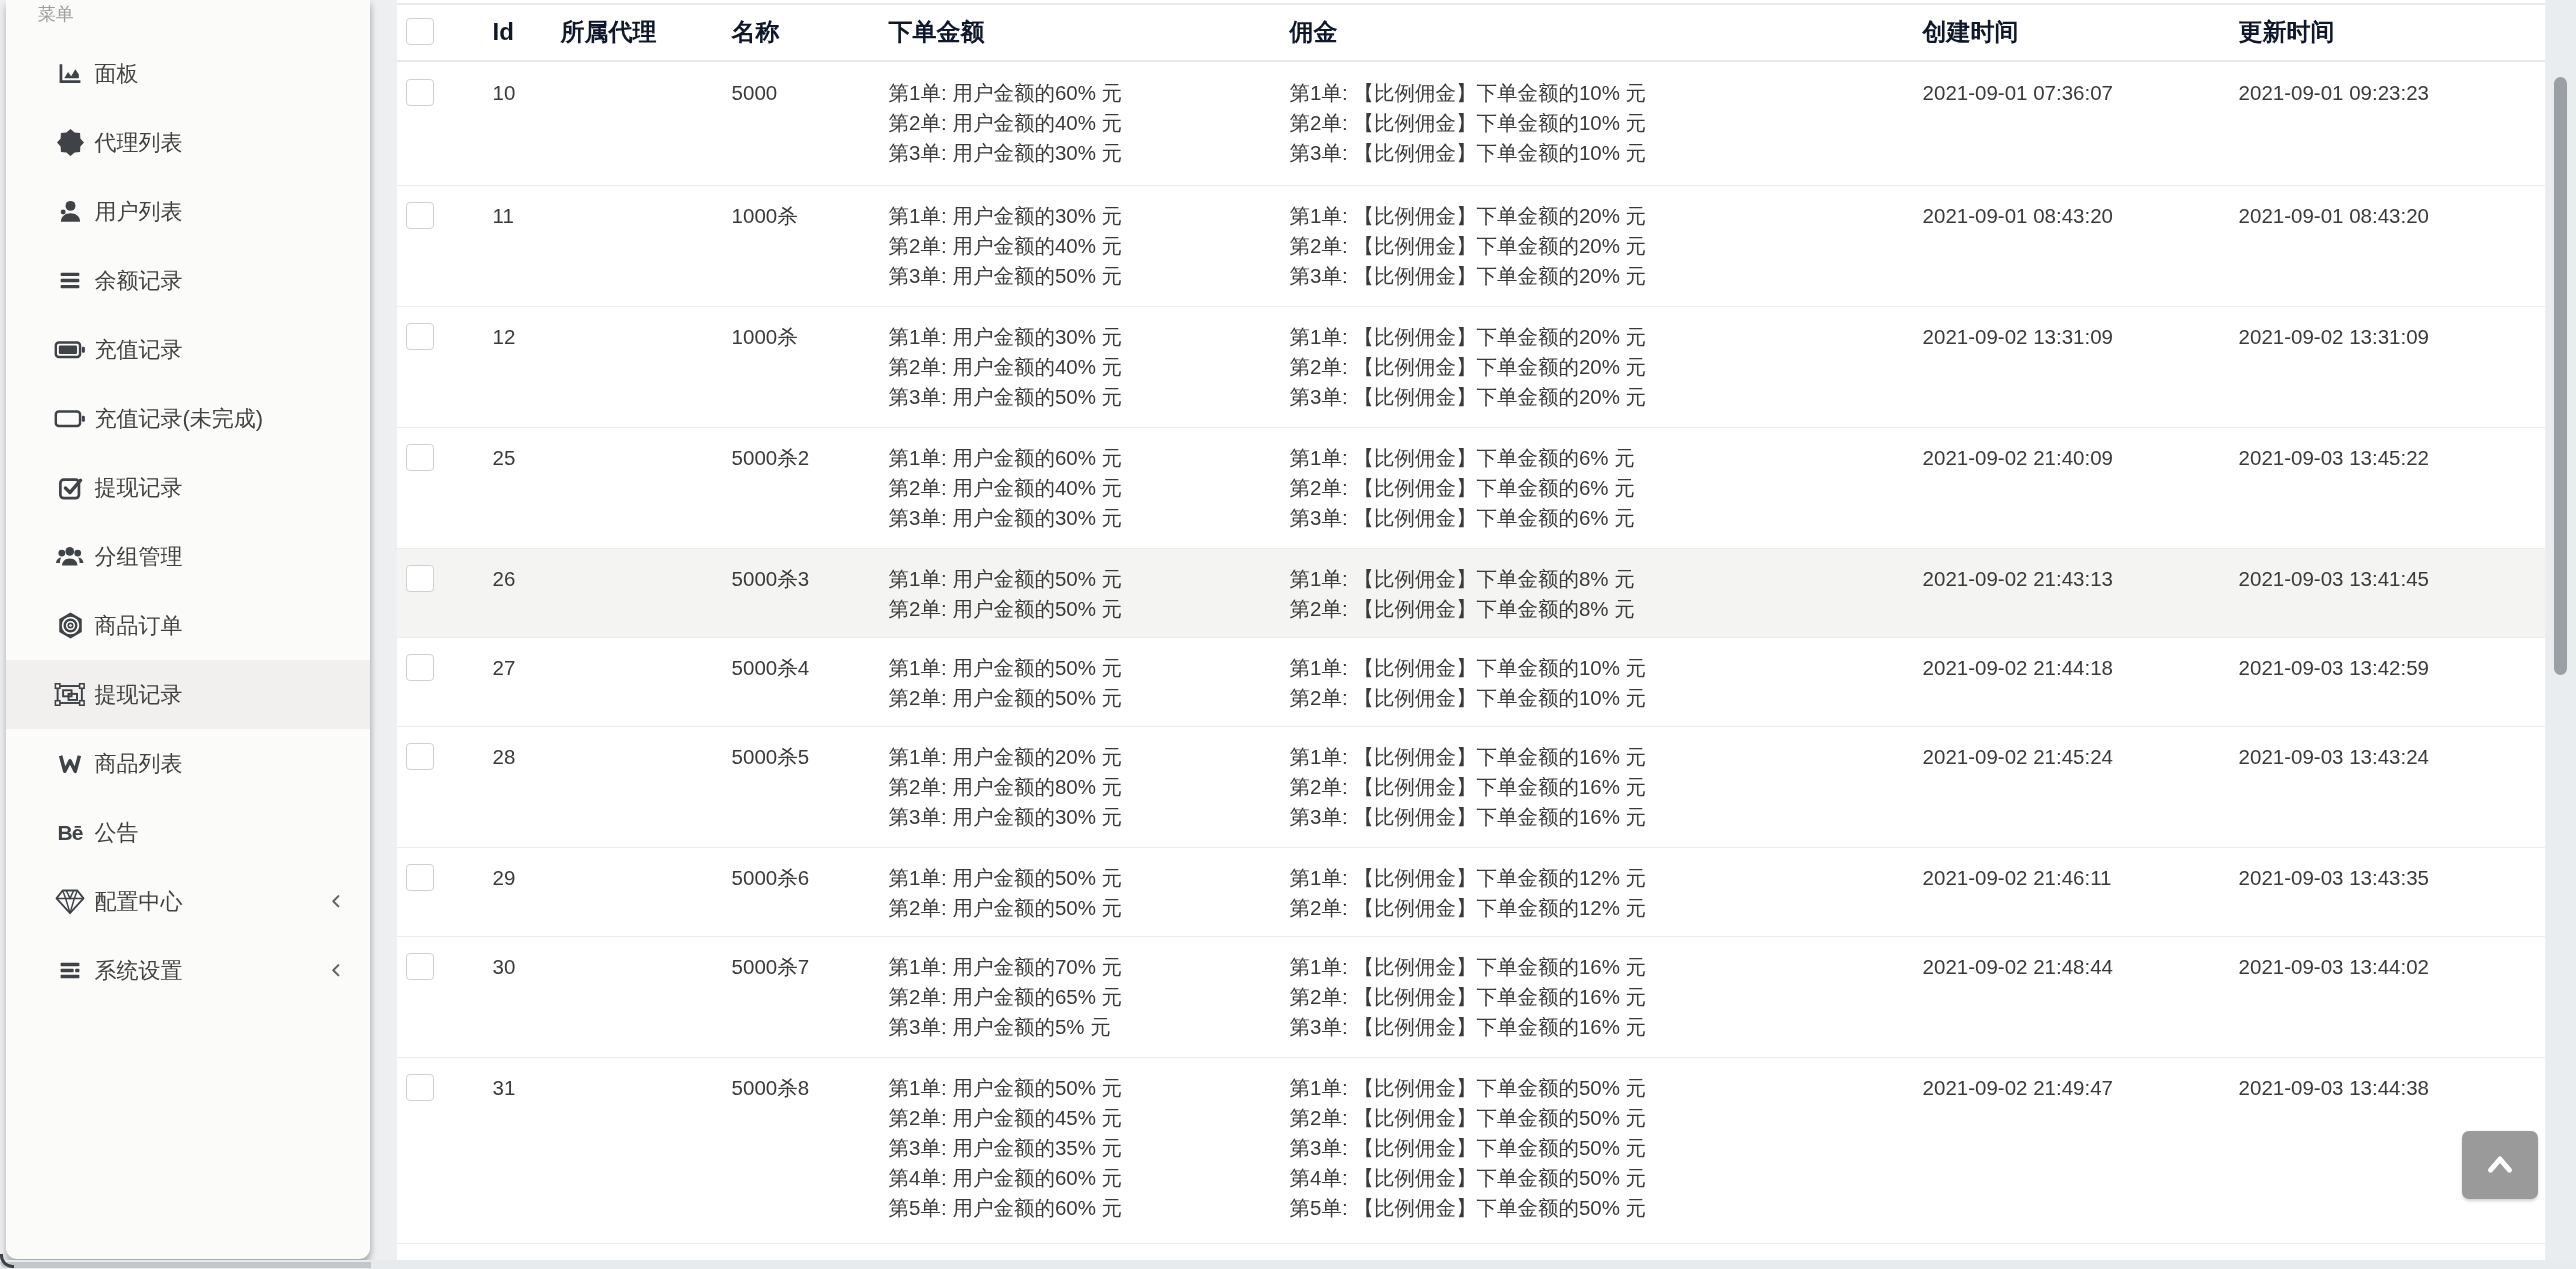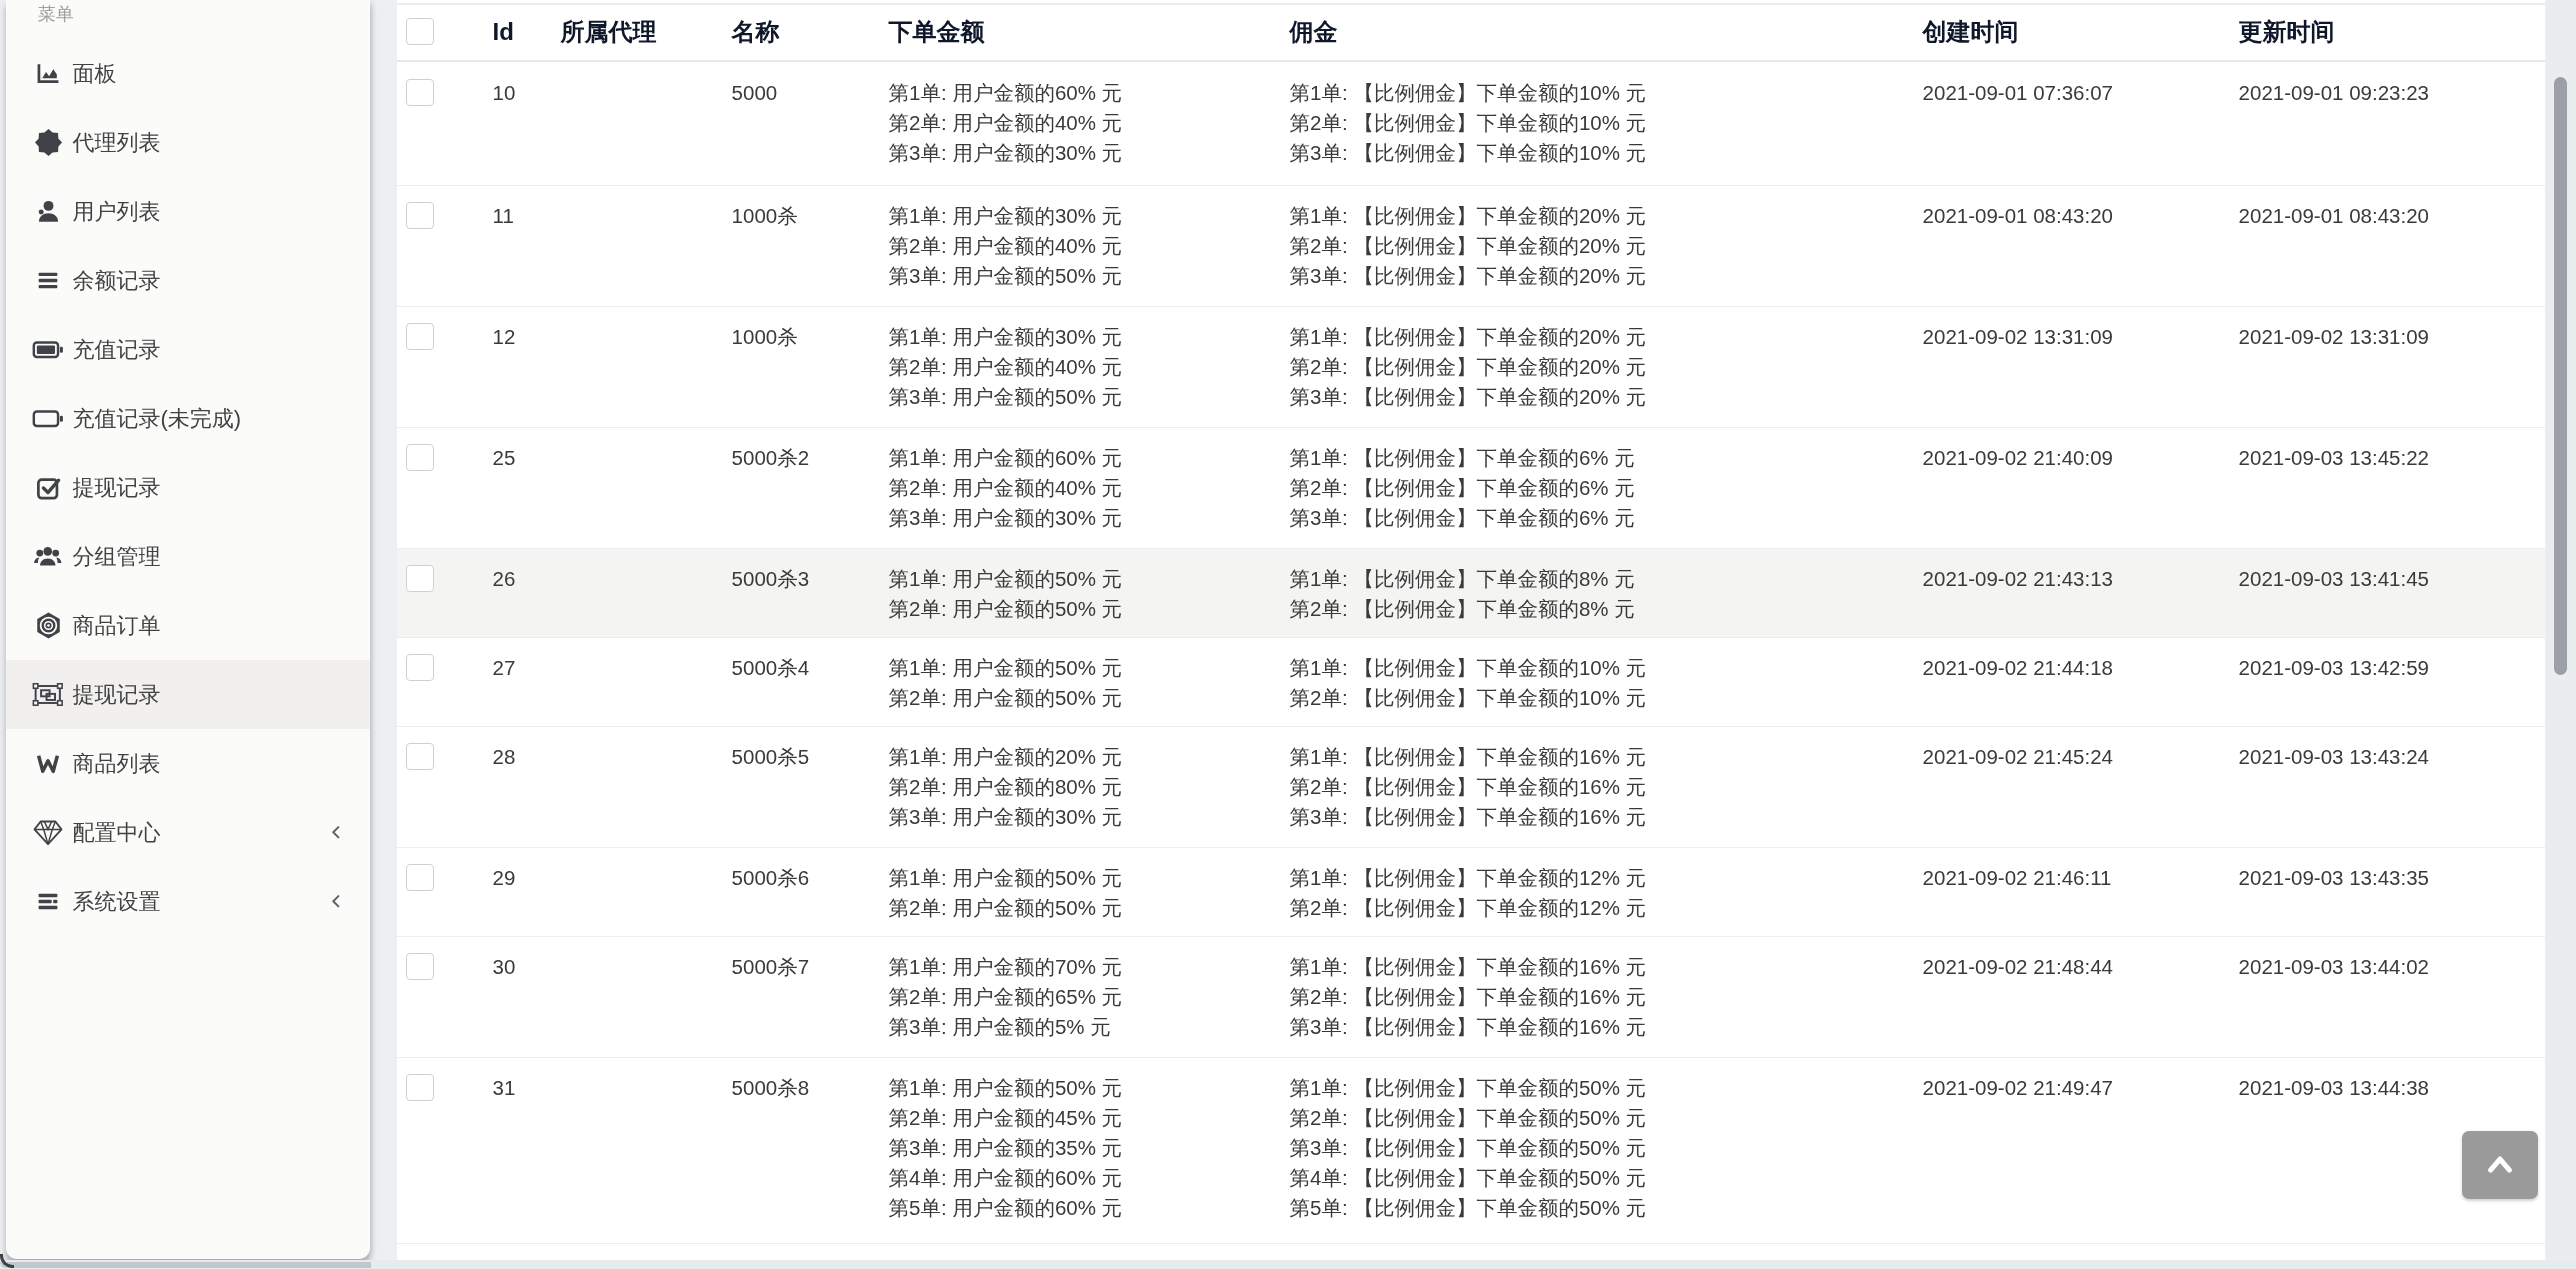--- a/index.html
+++ b/index.html
@@ -5,21 +5,21 @@
   * { margin:0; padding:0; box-sizing:border-box; }
   html,body { width:2576px; height:1269px; overflow:hidden;
     font-family:"Liberation Sans","DejaVu Sans",sans-serif; background:#edeff1; }
 
   
   .sidebar { position:absolute; left:6.3px; top:0; width:364px; height:1259px;
     background:#fbfbfa; border-radius:0 0 11px 11px;
     box-shadow:0 6.3px 7.9px rgba(0,0,0,.28), 2.4px 0 4.7px rgba(0,0,0,.05); z-index:2; }
   .menu-label { position:absolute; left:31.5px; top:1.6px; font-size:18px; color:#9e9e9e; }
   .menu-list { position:absolute; left:0; top:39px; width:100%; }
-  .side-item { height:69px; display:flex; align-items:center; padding-left:26px;
+  .side-item { height:69px; display:flex; align-items:center; padding-left:48px;
     padding-right:23.6px; cursor:pointer; color:#424242; }
   .side-item.active { background:#f1f0ee; }
   .side-icon { width:31.5px; height:27px; flex:0 0 31.5px; margin-right:8.7px;
     display:flex; align-items:center; justify-content:center; color:#3f4348; }
   .side-icon svg { display:block; }
   .side-label { font-size:22px; color:#424242; white-space:nowrap; }
   .behance-glyph { font-weight:800; font-size:21px; letter-spacing:-0.8px; color:#3f4348; }
   .side-chevron { margin-left:auto; color:#5f6368; display:flex; }
 
   
@@ -177,20 +177,26 @@
       <div class="side-item">
         <span class="side-icon">
           <svg width="28" height="25" viewBox="0 0 24 24">
             <path fill="none" stroke="currentColor" stroke-width="3.4" stroke-linejoin="round" d="M3 4.5l4 15 5-10 5 10 4-15"></path>
           </svg>
         </span>
         <span class="side-label">商品列表</span>
       </div>
       <div class="side-item">
         <span class="side-icon">
+          <span class="behance-glyph">Bē</span>
+        </span>
+        <span class="side-label">公告</span>
+      </div>
+      <div class="side-item">
+        <span class="side-icon">
           <svg width="30" height="27" viewBox="0 0 24 22">
             <path fill="none" stroke="currentColor" stroke-width="1.5" stroke-linejoin="round" d="M6 2h12l5 6.5L12 20.5 1 8.5z"></path>
             <path fill="none" stroke="currentColor" stroke-width="1.2" d="M1 8.5h22M9 2l3 6.5L15 2M12 20.5L8.5 8.5M12 20.5l3.5-12M6 2l2.5 6.5M18 2l-2.5 6.5"></path>
           </svg>
         </span>
         <span class="side-label">配置中心</span>
         <span class="side-chevron">
           <svg width="20.5" height="20.5" viewBox="0 0 24 24">
             <polyline points="14.5,6 8.5,12 14.5,18" fill="none" stroke="currentColor" stroke-width="2.4" stroke-linecap="round" stroke-linejoin="round"></polyline>
           </svg>

